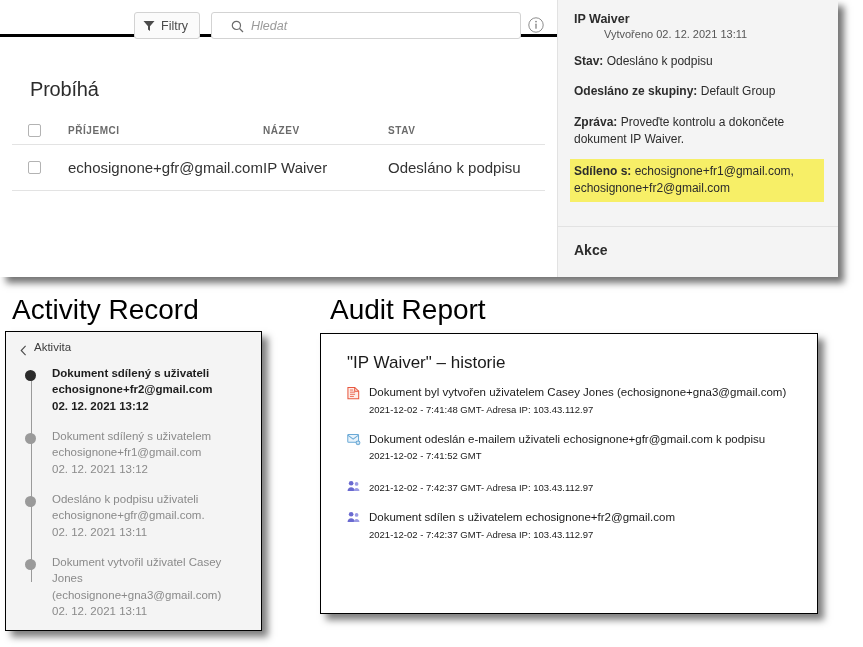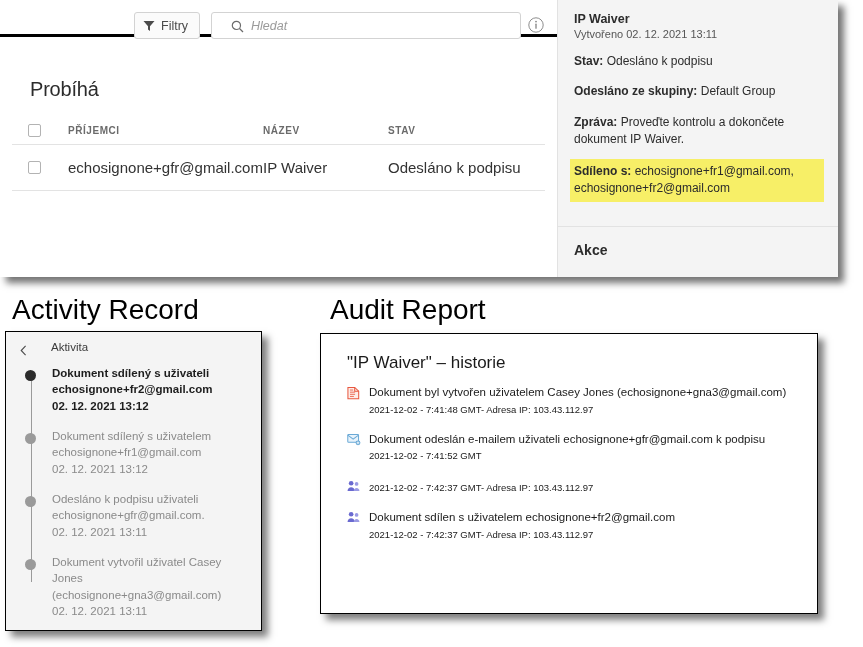--- a/index.html
+++ b/index.html
@@ -80,21 +80,21 @@
   }
 
   
   .detail-panel {
     position: absolute; left: 557px; top: 0; width: 281px; height: 277px;
     background: #f4f4f4;
     border-left: 1px solid #e2e2e2;
   }
   .detail-body { padding: 12px 16px 0 16px; }
   .d-title { font-size: 12.5px; font-weight: 700; color: #2c2c2c; margin-bottom: 2px; }
-  .d-created { font-size: 11px; color: #555; margin-bottom: 13px; }
+  .d-created { font-size: 11px; color: #555; margin-bottom: 13px; margin-left: 30px; }
   .d-row { font-size: 12px; color: #2c2c2c; margin-bottom: 13px; line-height: 1.45; }
   .d-row b { font-weight: 700; }
   .d-row.msg { margin-bottom: 10px; }
   .d-row.shared {
     background: #f7ef67; margin-left: -4px; padding: 4px 4px 5px 4px;
     margin-bottom: 0; width: 254px;
   }
   .actions-bar {
     position: absolute; left: 0; bottom: 4px; width: 281px; height: 47px;
     border-top: 1px solid #e2e2e2;
@@ -114,21 +114,21 @@
   
   .activity-card {
     position: absolute; left: 5px; top: 331px;
     width: 257px; height: 300px;
     background: #f4f4f4;
     border: 1.5px solid #000;
     box-shadow: 6px 6px 7px rgba(0,0,0,0.5);
     overflow: hidden;
   }
   .act-header {
-    display: flex; align-items: center; gap: 24px;
+    display: flex; align-items: center; gap: 7px;
     padding: 9px 0 9px 14px;
   }
   .back-chevron { display: block; width: 7px; height: 11px; }
   .act-header-label { font-size: 11.5px; color: #3b3b3b; }
   .timeline { position: relative; padding: 3px 0 0 0; }
   .tl-line {
     position: absolute; left: 25px; top: 12px;
     width: 1px; height: 208px; background: #9a9a9a;
   }
   .tl-item { position: relative; display: flex; padding: 0 10px 14px 0; }

